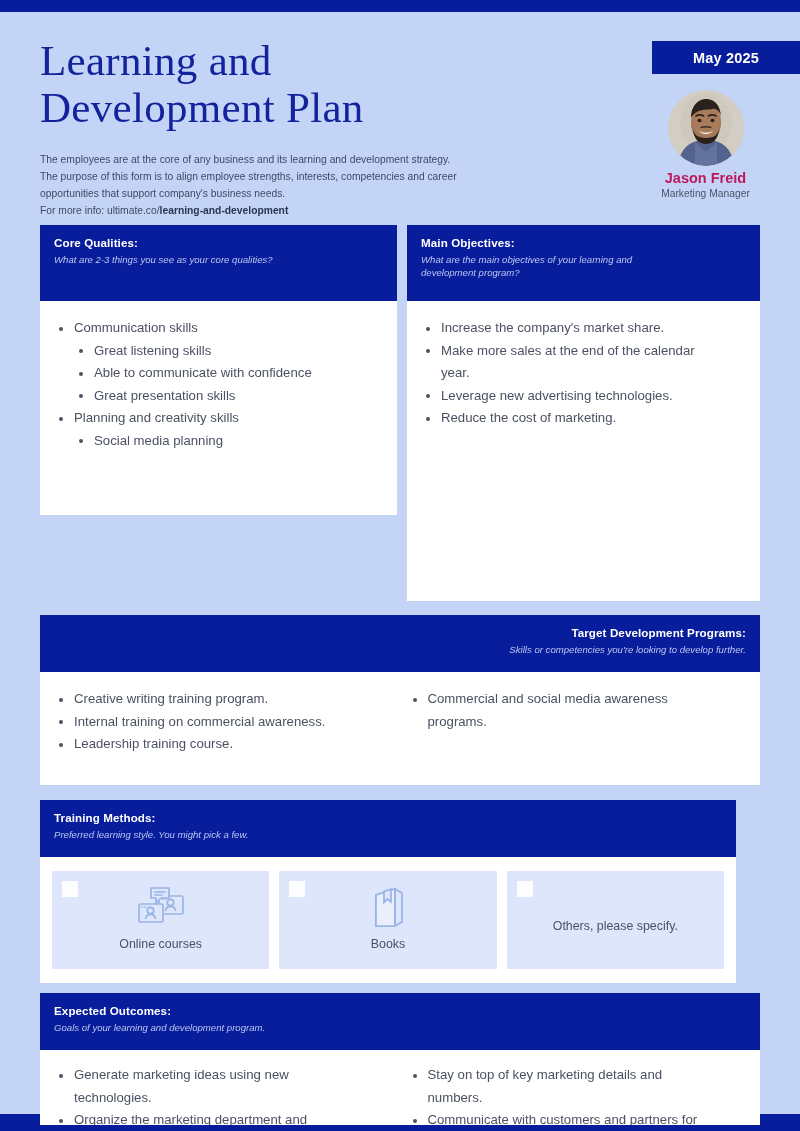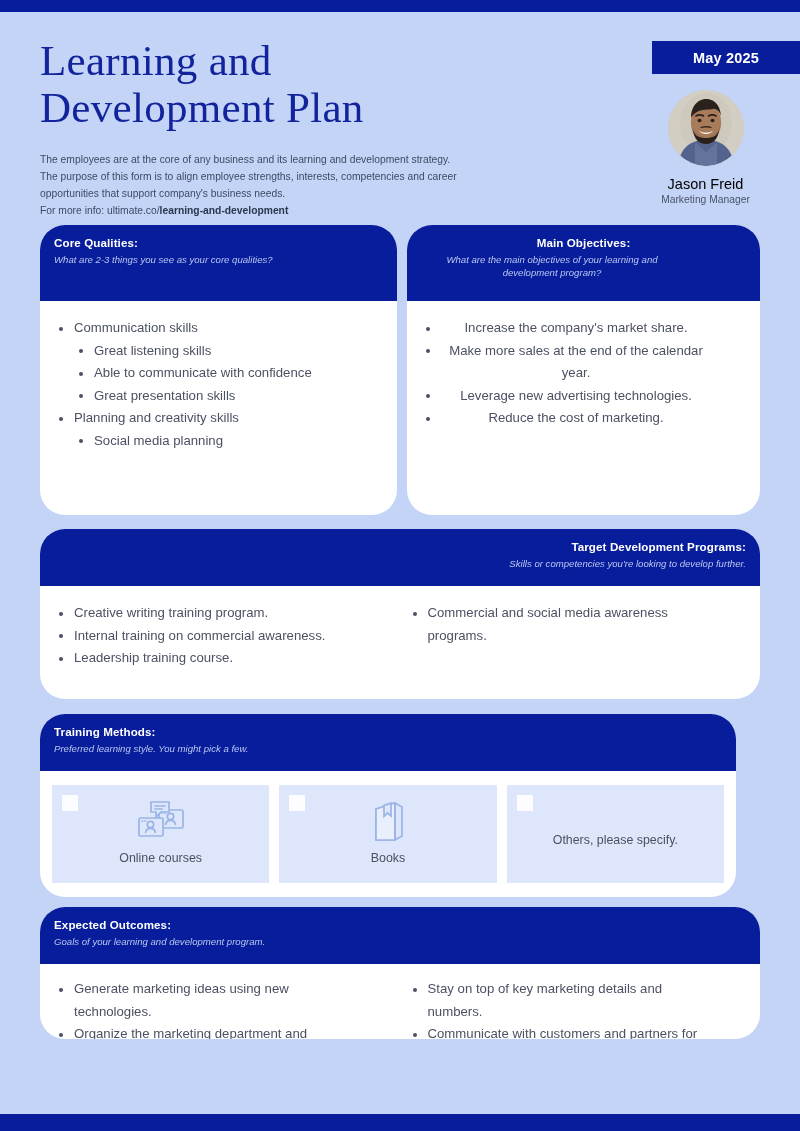--- a/index.html
+++ b/index.html
@@ -99,43 +99,42 @@
     border-radius: 50%;
     margin: 0 auto;
     overflow: hidden;
     background: #cfcbc0;
     position: relative;
   }
 
   .avatar svg { display: block; }
 
   .profile-name {
-    margin-top: 10px;
+    margin-top: 4px;
     font-size: 14.5px;
-    font-weight: normal;
-    color: #000000;
+    font-weight: bold;
+    color: #be185d;
   }
 
   .profile-role {
     margin-top: 2px;
     font-size: 10.3px;
     color: #4a5367;
   }
 
   
   .row {
     display: flex;
     gap: 10px;
     padding: 0 40px;
   }
 
   .card {
     background: #ffffff;
     overflow: hidden;
-    border-radius: 25px;
   }
 
   .card-head {
     background: #081d9c;
     padding: 11px 14px 12px 14px;
   }
 
   .card-title {
     color: #ffffff;
     font-size: 11.6px;
@@ -333,21 +332,21 @@
           <li>
             <span>Planning and creativity skills</span>
             <ul>
               <li>Social media planning</li>
             </ul>
           </li>
         </ul>
       </div>
     </div>
 
-    <div class="card" style="width:353px; height:290px;text-align:center;">
+    <div class="card" style="width:353px; height:376px;">
       <div class="card-head" style="height:76px;">
         <div class="card-title">Main Objectives:</div>
         <div class="card-sub" style="max-width:262px;">What are the main objectives of your learning and development program?</div>
       </div>
       <div class="card-body">
         <ul class="bul" style="max-width:290px;">
           <li>Increase the company's market share.</li>
           <li>Make more sales at the end of the calendar year.</li>
           <li>Leverage new advertising technologies.</li>
           <li>Reduce the cost of marketing.</li>

